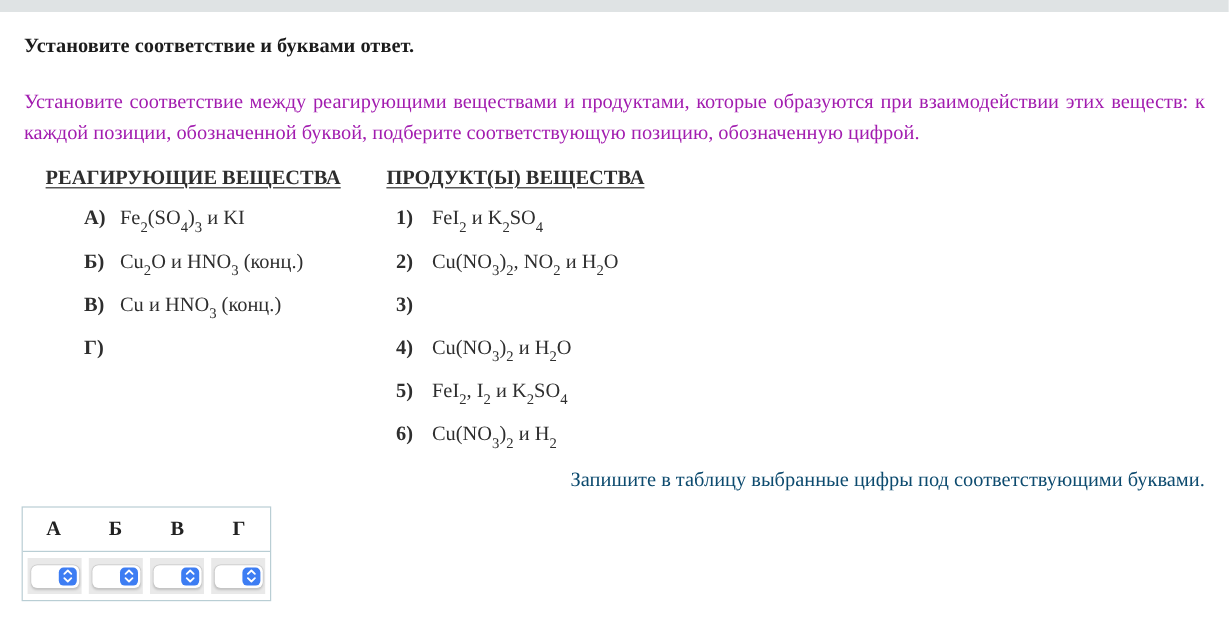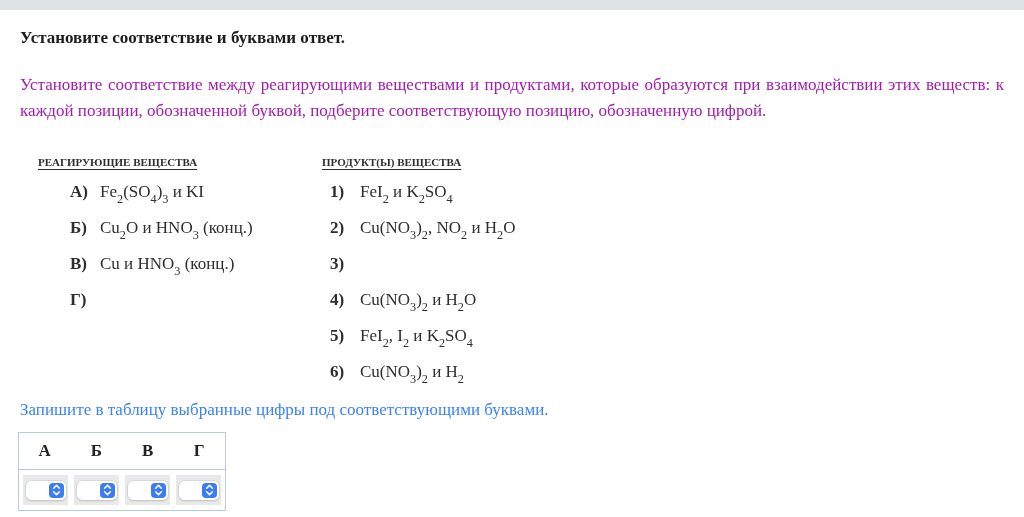--- a/index.html
+++ b/index.html
@@ -35,27 +35,26 @@
 
   .match-area {
     margin-top: 14px;
     margin-left: 18px;
     display: flex;
   }
   .match-col-left { width: 284px; }
   .match-col-right { }
 
   .match-header {
-    font-size: 11px;
+    font-size: 17px;
     font-weight: bold;
     text-decoration: underline;
     text-underline-offset: 3px;
     color: #2e2e2e;
     white-space: nowrap;
-    margin-top: 18px;
   }
 
   .match-list { margin-top: 13px; }
   .match-row {
     display: flex;
     align-items: baseline;
     margin-top: 15px;
     font-size: 17px;
     line-height: 21px;
     color: #2e2e2e;
@@ -72,21 +71,22 @@
   .match-formula sub {
     font-size: 0.72em;
     line-height: 0;
     position: relative;
     top: 2px;
   }
 
   .answers-note {
     margin-top: 18px;
     font-size: 17px;
-    color: #3b82f6;
+    color: #0c4a6e;
+    text-align: right;
   }
 
   .answer-table {
     margin-top: 12px;
     margin-left: -2px;
     width: 208px;
     border: 1px solid #b9ced4;
     background: #ffffff;
   }
   .answer-table-head {

